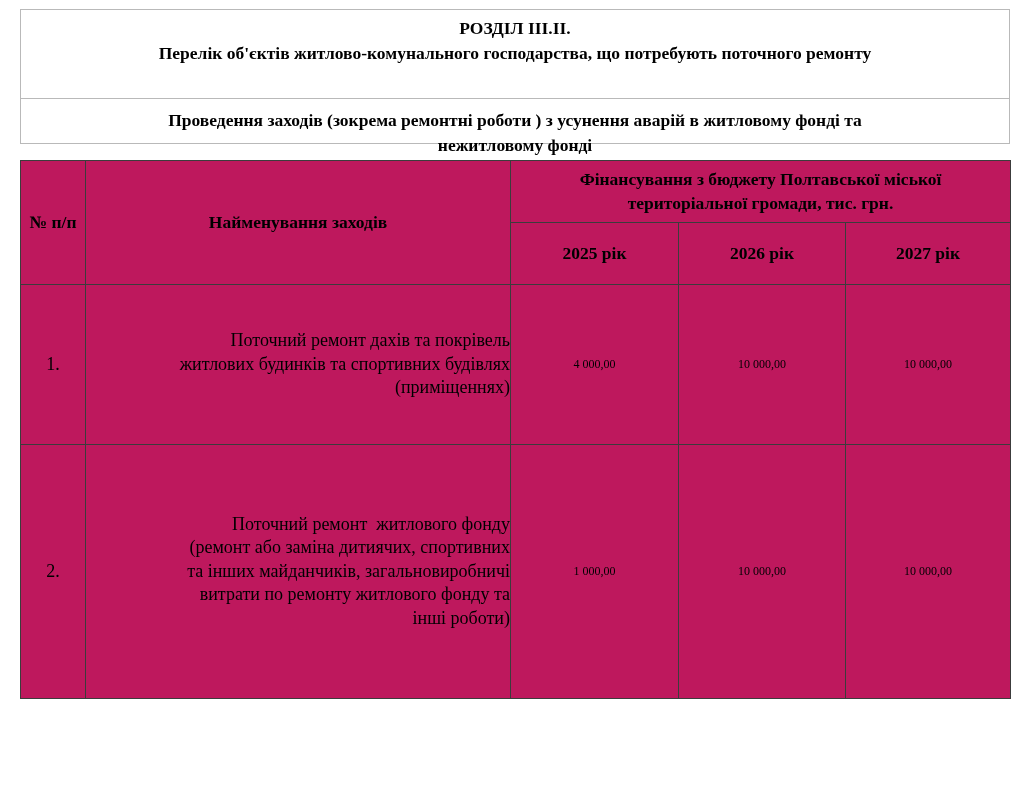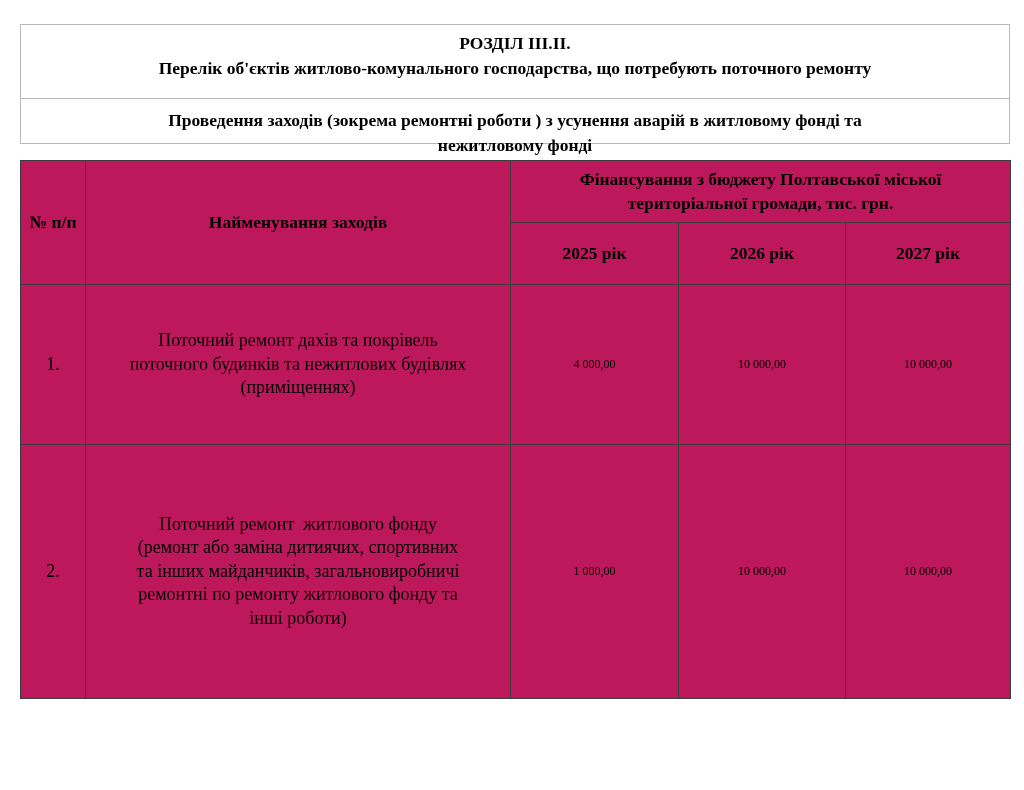--- a/index.html
+++ b/index.html
@@ -30,21 +30,21 @@
     box-sizing: border-box;
     border: 1px solid #b9b9b9;
     background: #ffffff;
     text-align: center;
     font-weight: bold;
     font-size: 17.5px;
     line-height: 1.42;
     padding: 6px 14px 6px 14px;
   }
   .heading-block.title-block {
-    top: 24px;
+    top: 9px;
     height: 90px;
   }
   .heading-block.subtitle-block {
     top: 98px;
     height: 46px;
     padding-top: 9px;
   }
   .heading-line { display: block; }
 
   
@@ -82,21 +82,21 @@
   .th-fin  { height: 62px; }
   .th-year { height: 62px; }
 
   .cell-no {
     text-align: center;
     vertical-align: middle;
     font-size: 18px;
     padding: 4px;
   }
   .cell-name {
-    text-align: center;
+    text-align: right;
     vertical-align: middle;
     font-size: 18px;
     line-height: 1.3;
     padding: 8px 6px 8px 12px;
   }
   .cell-val {
     text-align: center;
     vertical-align: middle;
     font-size: 12px;
     padding: 4px 6px;
@@ -143,34 +143,34 @@
         <th class="th-year">2025 рік</th>
         <th class="th-year">2026 рік</th>
         <th class="th-year">2027 рік</th>
       </tr>
     </thead>
     <tbody>
       <tr class="row-1">
         <td class="cell-no">1.</td>
         <td class="cell-name">
           <span class="name-line">Поточний ремонт дахів та покрівель</span>
-          <span class="name-line">поточного будинків та нежитлових будівлях</span>
+          <span class="name-line">житлових будинків та спортивних будівлях</span>
           <span class="name-line">(приміщеннях)</span>
         </td>
         <td class="cell-val">4 000,00</td>
         <td class="cell-val">10 000,00</td>
         <td class="cell-val">10 000,00</td>
       </tr>
       <tr class="row-2">
         <td class="cell-no">2.</td>
         <td class="cell-name">
           <span class="name-line">Поточний ремонт  житлового фонду</span>
           <span class="name-line">(ремонт або заміна дитиячих, спортивних</span>
           <span class="name-line">та інших майданчиків, загальновиробничі</span>
-          <span class="name-line">ремонтні по ремонту житлового фонду та</span>
+          <span class="name-line">витрати по ремонту житлового фонду та</span>
           <span class="name-line">інші роботи)</span>
         </td>
         <td class="cell-val">1 000,00</td>
         <td class="cell-val">10 000,00</td>
         <td class="cell-val">10 000,00</td>
       </tr>
     </tbody>
   </table>
 
 </div>

